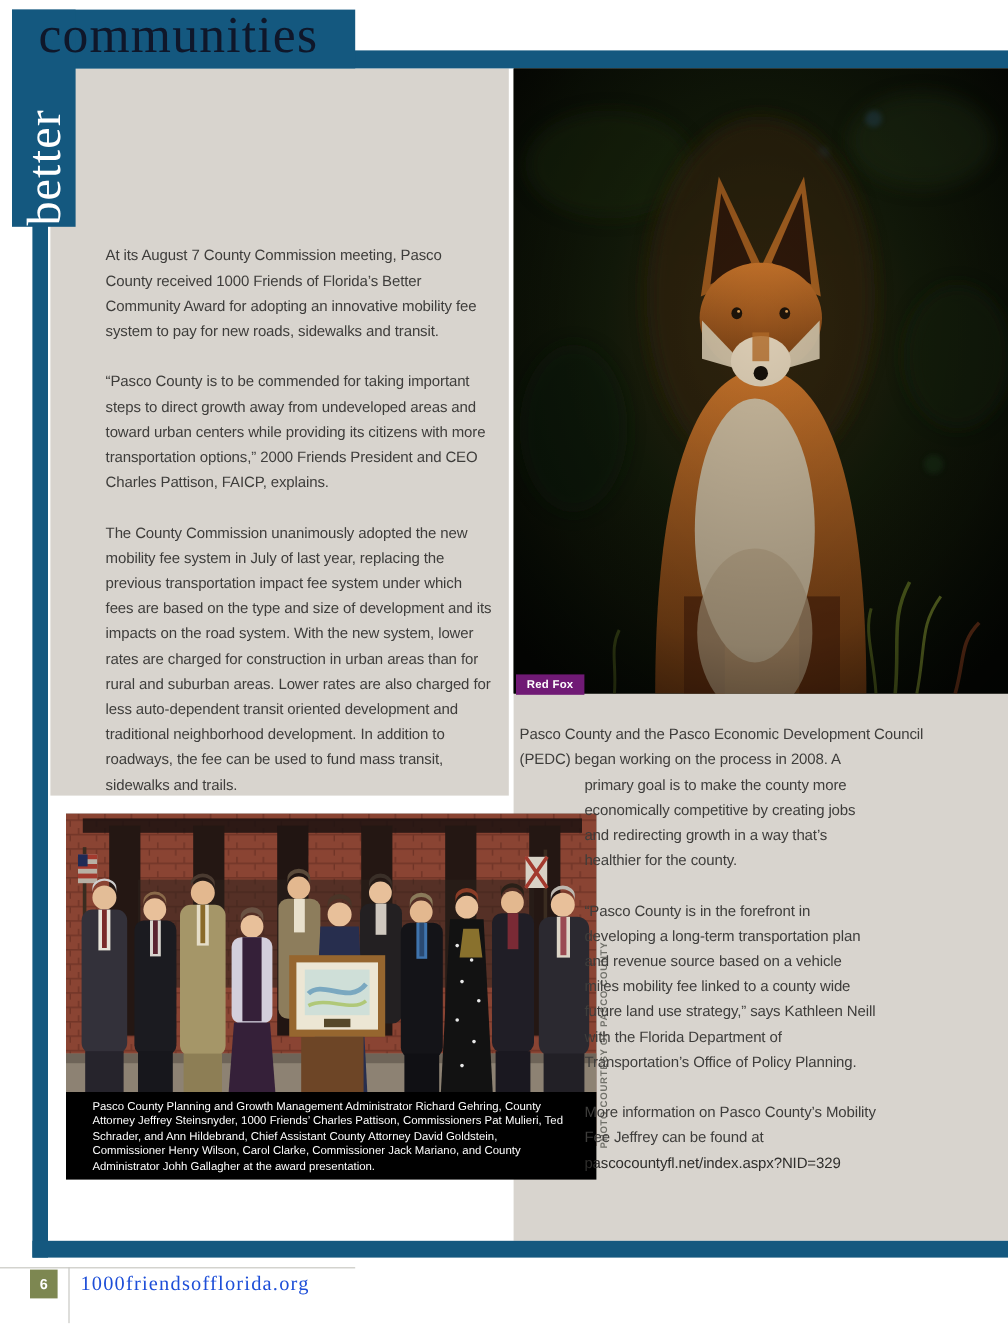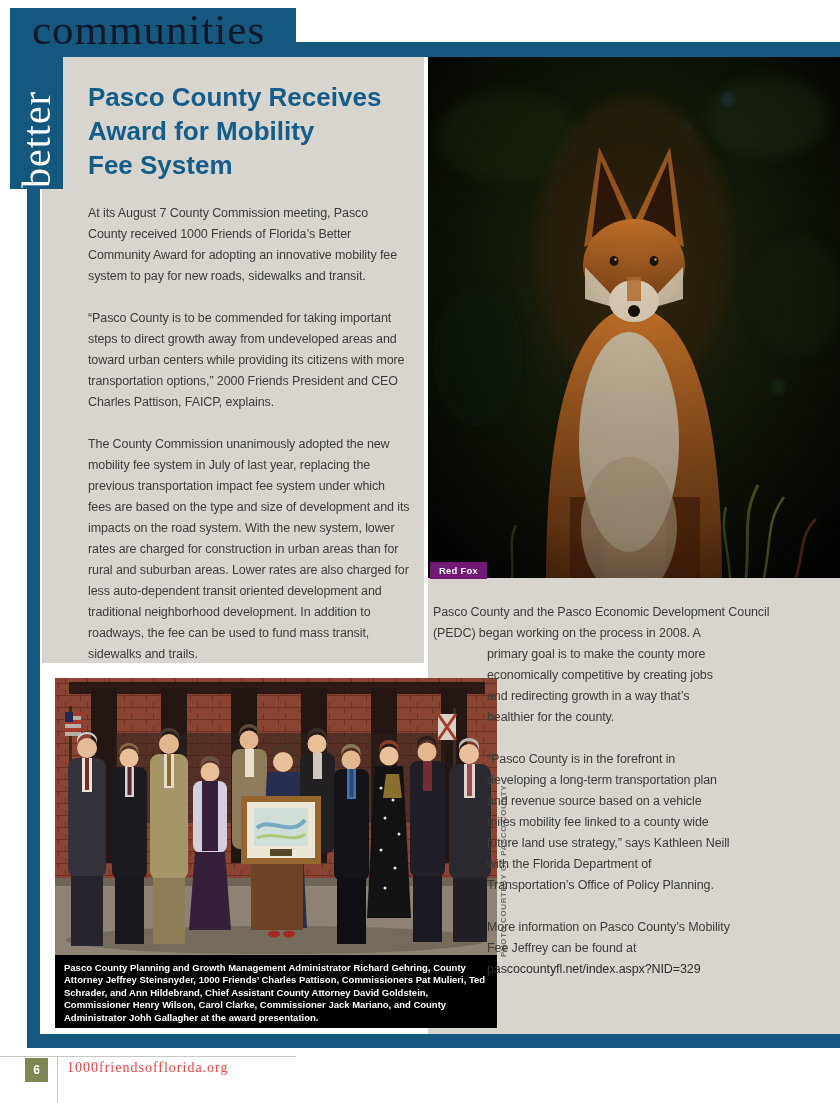--- a/index.html
+++ b/index.html
@@ -32,32 +32,32 @@
   #fox-label{position:absolute;left:430px;top:562px;background:#701a75;color:#fff;
     font-size:9.5px;font-weight:bold;padding:3px 9px;letter-spacing:0.2px;}
   
   #right-col{position:absolute;left:433px;top:602px;width:344px;
     color:#3e3d3b;font-size:12.5px;line-height:21px;letter-spacing:-0.1px;}
   #right-col .indent{margin-left:54px;width:244px;}
   #right-col .gap{height:21px;}
   .urlbold{font-weight:normal;color:#2e2d2b;overflow-wrap:anywhere;}
   
   #award-photo{position:absolute;left:55px;top:678px;width:442px;height:277px;background:#6b4a3c;}
-  #caption-box{position:absolute;left:55px;top:955px;width:442px;height:73px;background:#000;
-    box-sizing:border-box;padding:7px 9px;color:#fff;font-size:9.5px;font-weight:bold;line-height:12.4px;}
+  #caption-box{position:absolute;left:55px;top:910px;width:442px;height:73px;background:#000;
+    box-sizing:border-box;padding:7px 22px;color:#fff;font-size:9.5px;font-weight:normal;line-height:12.4px;}
   #photo-credit{position:absolute;left:499px;top:770px;height:187px;
     writing-mode:vertical-rl;transform:rotate(180deg);white-space:nowrap;
     color:#71716a;font-size:8px;font-weight:bold;letter-spacing:0.6px;}
   
   #footer-hline{position:absolute;left:0;top:1056px;width:296px;height:1px;background:#c9c9c3;}
   #footer-vline{position:absolute;left:57px;top:1056px;width:1px;height:47px;background:#c9c9c3;}
   #page-number{position:absolute;left:25px;top:1058px;width:23px;height:24px;background:#7d8751;
     color:#fff;font-size:12px;font-weight:bold;text-align:center;line-height:24px;}
-  #footer-site{position:absolute;left:67px;top:1060px;color:#ef4444;
-    font-family:"Liberation Serif",serif;font-size:14px;letter-spacing:1px;text-decoration:none;}
+  #footer-site{position:absolute;left:67px;top:1060px;color:#1d4ed8;
+    font-family:"Liberation Serif",serif;font-size:17px;letter-spacing:1px;text-decoration:none;}
 </style>
 </head>
 <body>
 
 <div id="page">
 
   <div id="panel-left" class="panel"></div>
   <div id="panel-right" class="panel"></div>
 
   <div id="top-rule" class="bar-blue"></div>
@@ -127,25 +127,20 @@
       <path d="M318,521 C322,478 314,458 330,428" stroke="#55651f" stroke-width="3" fill="none"></path>
       <path d="M336,521 C344,480 338,465 356,440" stroke="#6a7a28" stroke-width="2.5" fill="none"></path>
       <path d="M302,521 C300,488 292,470 298,450" stroke="#47551a" stroke-width="2.5" fill="none"></path>
       <path d="M368,521 C376,492 372,478 388,462" stroke="#7a3a1c" stroke-width="3" fill="none"></path>
       <path d="M84,521 C86,496 80,484 88,468" stroke="#3a4716" stroke-width="2.5" fill="none"></path>
       <rect width="412" height="521" fill="url(#vig)"></rect>
     </svg>
   </div>
   <div id="fox-label">Red Fox</div>
 
-  <div id="article-title">
-    <div>Pasco County Receives</div>
-    <div>Award for Mobility</div>
-    <div>Fee System</div>
-  </div>
   <div id="left-body">
     <p>At its August 7 County Commission meeting, Pasco County received 1000 Friends of Florida’s Better Community Award for adopting an innovative mobility fee system to pay for new roads, sidewalks and transit.</p>
     <p>“Pasco County is to be commended for taking important steps to direct growth away from undeveloped areas and toward urban centers while providing its citizens with more transportation options,” 2000 Friends President and CEO Charles Pattison, FAICP, explains.</p>
     <p>The County Commission unanimously adopted the new mobility fee system in July of last year, replacing the previous transportation impact fee system under which fees are based on the type and size of development and its impacts on the road system.  With the new system, lower rates are charged for construction in urban areas than for rural and suburban areas.  Lower rates are also charged for less auto-dependent transit oriented development and traditional neighborhood development. In addition to roadways, the fee can be used to fund mass transit, sidewalks and trails.</p>
   </div>
 
   <div id="award-photo">
     <svg width="442" height="277" viewBox="0 0 442 277">
       <defs>
         <pattern id="bricks" width="22" height="12" patternUnits="userSpaceOnUse">

